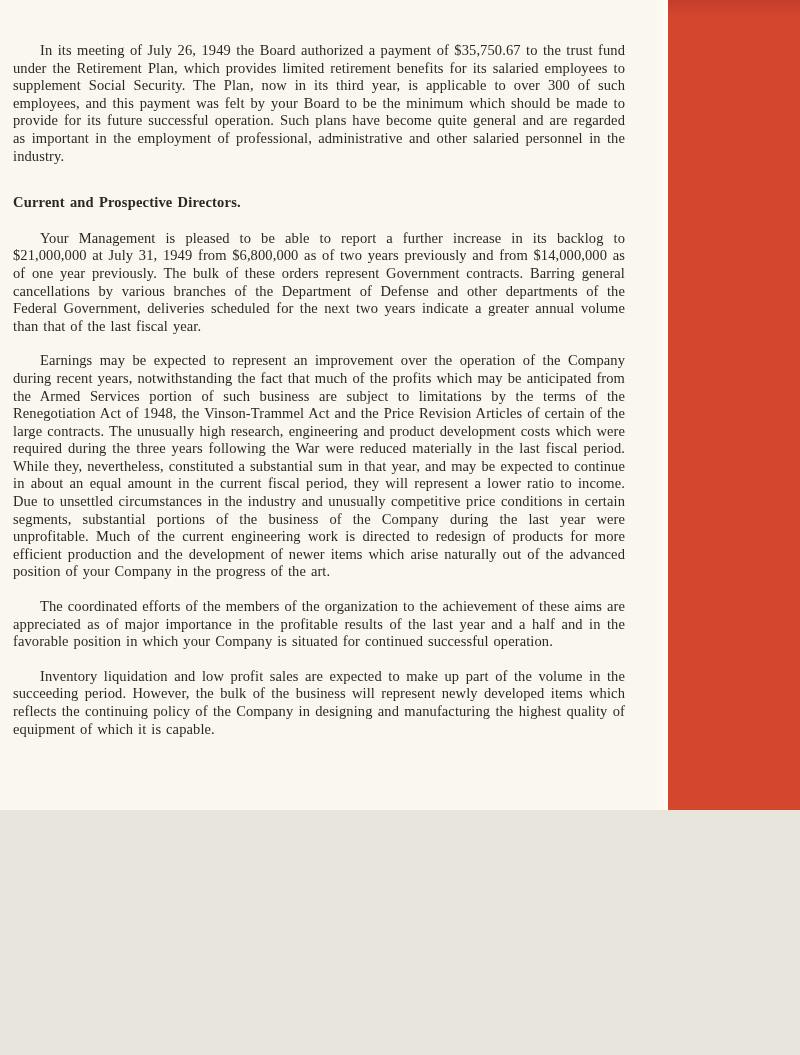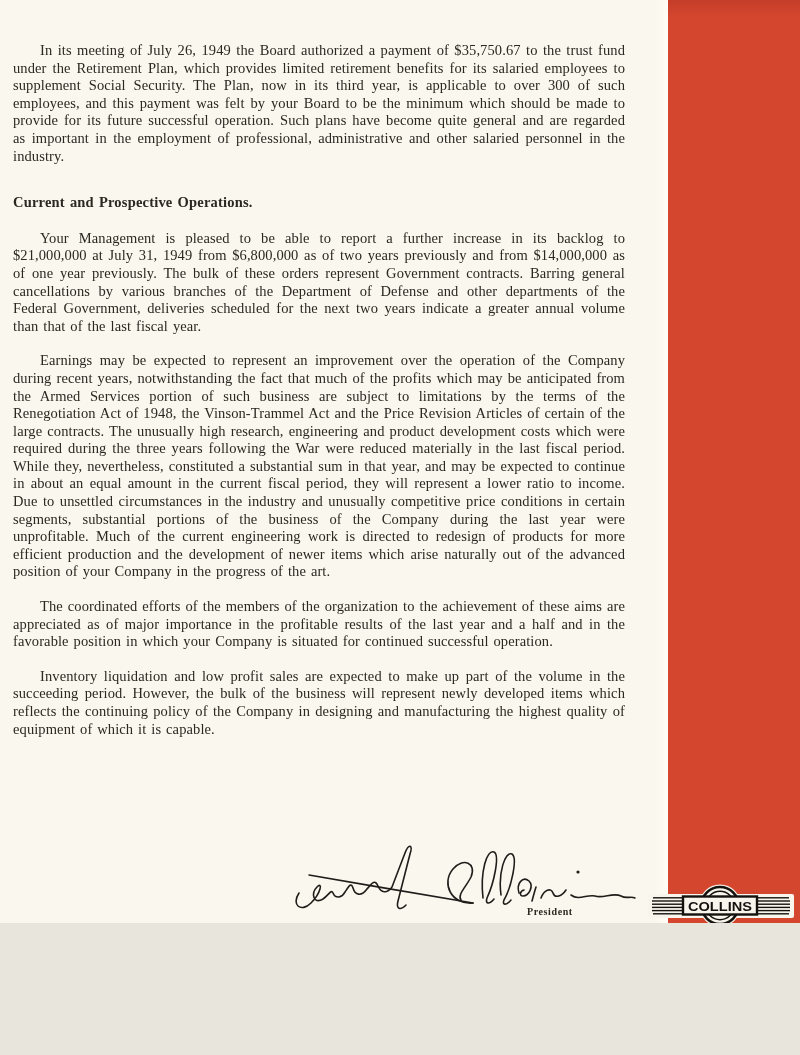--- a/index.html
+++ b/index.html
@@ -3,21 +3,21 @@
 <meta charset="utf-8">
 <style>
   html, body {
     margin: 0;
     padding: 0;
     background: #e8e5dc;
   }
   .page {
     position: relative;
     width: 800px;
-    height: 923px;
+    height: 810px;
     background: #faf7ee;
     overflow: hidden;
     font-family: "Liberation Serif", "DejaVu Serif", serif;
     color: #2b2822;
   }
   
   .page-edge-highlight {
     position: absolute;
     left: 654px; top: 0; width: 14px; height: 1055px;
     background: linear-gradient(90deg, rgba(255,253,245,0), #fffdf5);
@@ -92,21 +92,21 @@
 <div class="page">
 
   <div class="page-edge-highlight"></div>
 
   <div class="red-band">
     <div class="band-shade"></div>
   </div>
 
   <div class="content">
     <p class="before-heading">In its meeting of July 26, 1949 the Board authorized a payment of $35,750.67 to the trust fund under the Retirement Plan, which provides limited retirement benefits for its salaried employees to supplement Social Security.  The Plan, now in its third year, is applicable to over 300 of such employees, and this payment was felt by your Board to be the minimum which should be made to provide for its future successful operation.  Such plans have become quite general and are regarded as important in the employment of professional, administrative and other salaried personnel in the industry.</p>
-    <h2 class="section-heading">Current and Prospective Operations.</h2>
+    <h2 class="section-heading">Current and Prospective Directors.</h2>
     <p>Your Management is pleased to be able to report a further increase in its backlog to $21,000,000 at July 31, 1949 from $6,800,000 as of two years previously and from $14,000,000 as of one year previously.  The bulk of these orders represent Government contracts.  Barring general cancellations by various branches of the Department of Defense and other departments of the Federal Government, deliveries scheduled for the next two years indicate a greater annual volume than that of the last fiscal year.</p>
     <p>Earnings may be expected to represent an improvement over the operation of the Company during recent years, notwithstanding the fact that much of the profits which may be anticipated from the Armed Services portion of such business are subject to limitations by the terms of the Renegotiation Act of 1948, the Vinson-Trammel Act and the Price Revision Articles of certain of the large contracts.  The unusually high research, engineering and product development costs which were required during the three years following the War were reduced materially in the last fiscal period.  While they, nevertheless, constituted a substantial sum in that year, and may be expected to continue in about an equal amount in the current fiscal period, they will represent a lower ratio to income.  Due to unsettled circumstances in the industry and unusually competitive price conditions in certain segments, substantial portions of the business of the Company during the last year were unprofitable.  Much of the current engineering work is directed to redesign of products for more efficient production and the development of newer items which arise naturally out of the advanced position of your Company in the progress of the art.</p>
     <p>The coordinated efforts of the members of the organization to the achievement of these aims are appreciated as of major importance in the profitable results of the last year and a half and in the favorable position in which your Company is situated for continued successful operation.</p>
     <p>Inventory liquidation and low profit sales are expected to make up part of the volume in the succeeding period.  However, the bulk of the business will represent newly developed items which reflects the continuing policy of the Company in designing and manufacturing the highest quality of equipment of which it is capable.</p>
   </div>
 
   <svg class="signature-svg" viewBox="0 0 410 82" aria-hidden="true">
     <g fill="none" stroke="#1f1d1a" stroke-width="1.6" stroke-linecap="round" stroke-linejoin="round">
       <path d="M64,50 C56,62 66,70 76,60 C86,50 88,38 82,44 C76,50 78,62 88,56 C94,52 96,46 98,50 C100,55 106,56 110,49 C114,43 116,39 118,45 C120,52 126,54 132,46 C137,40 140,36 143,43 C146,50 152,51 157,44 L170,10 C174,0 178,2 175,11 L163,58 C161,66 165,68 171,62"></path>
       <path d="M74,32 C130,42 180,50 238,60"></path>

